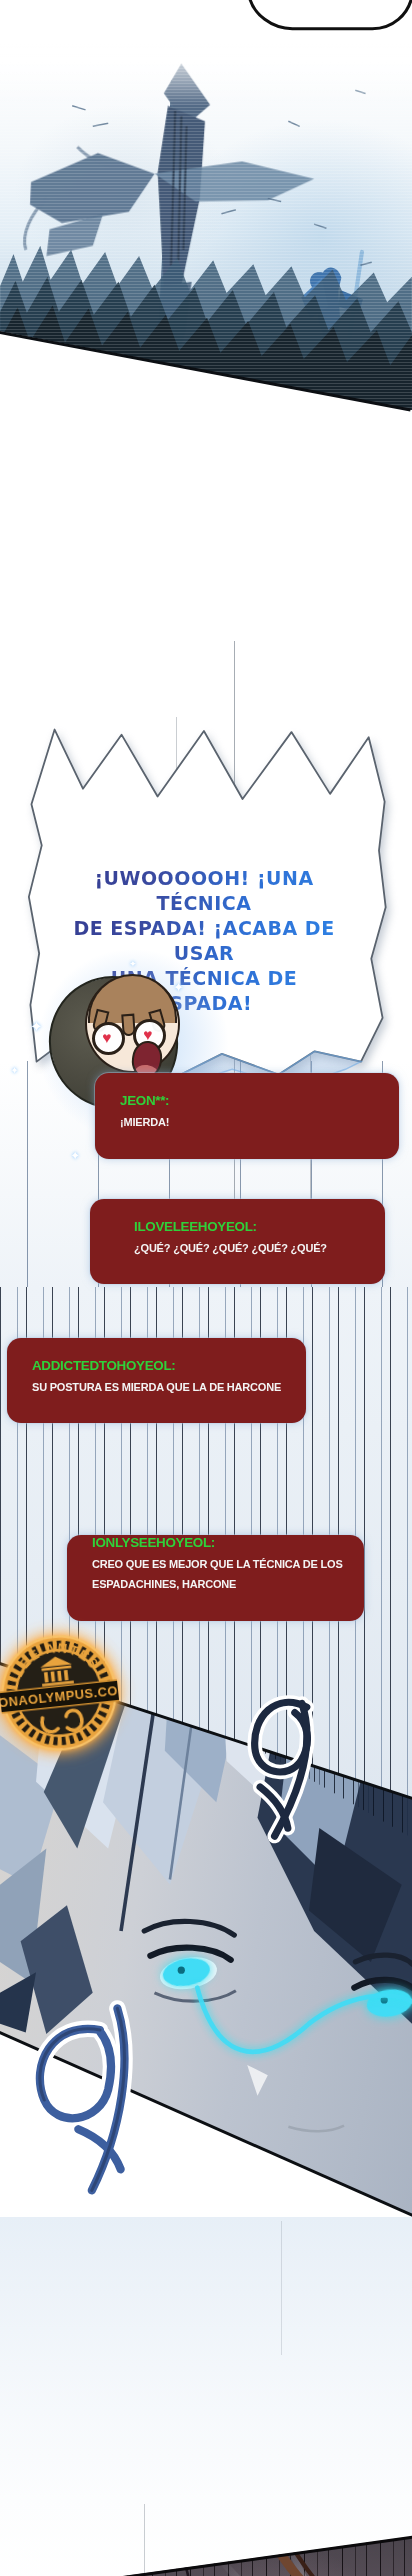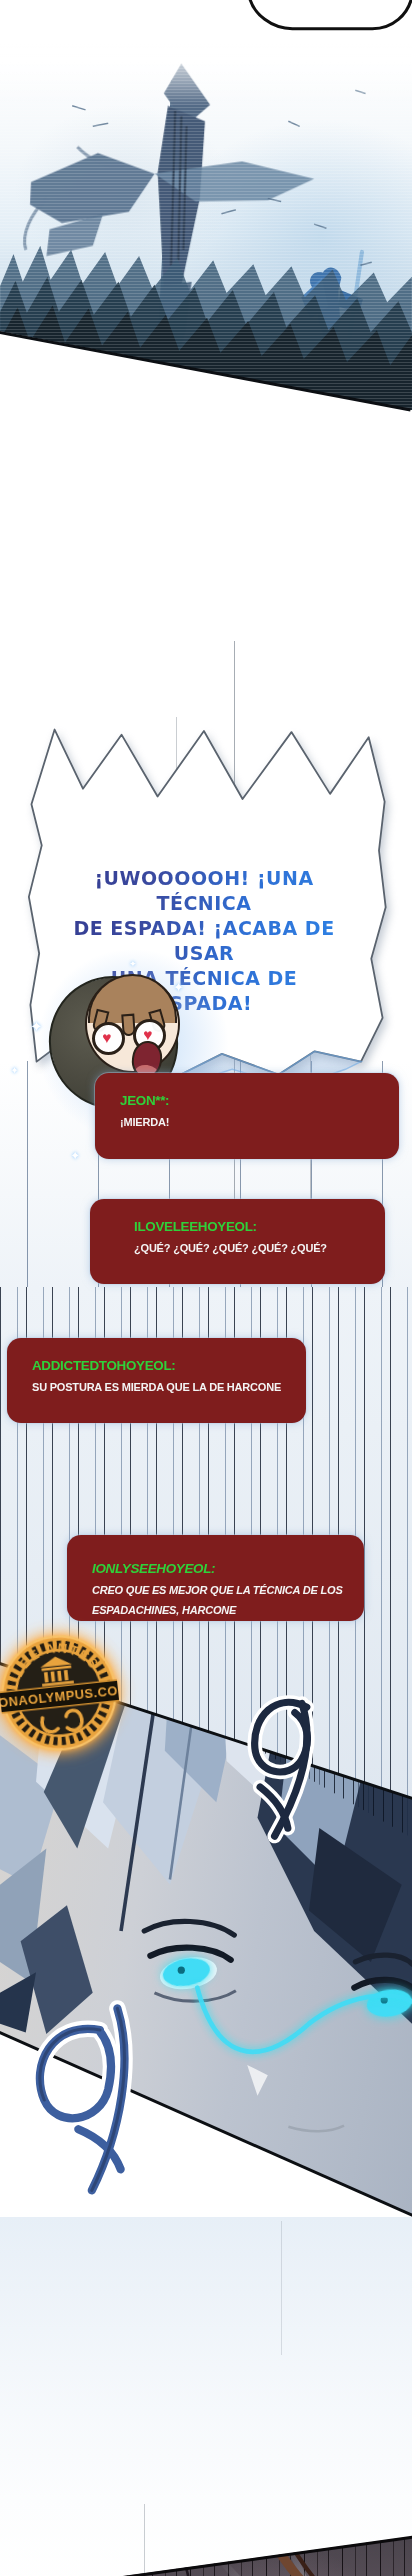--- a/index.html
+++ b/index.html
@@ -229,21 +229,21 @@
   <div class="chat-box" style="left:90px;top:1199px;width:295px;height:85px;padding-left:44px;">
     <div class="chat-user">ILOVELEEHOYEOL:</div>
     <div class="chat-line">¿QUÉ? ¿QUÉ? ¿QUÉ? ¿QUÉ? ¿QUÉ?</div>
   </div>
 
   <div class="chat-box" style="left:7px;top:1338px;width:299px;height:85px;">
     <div class="chat-user">ADDICTEDTOHOYEOL:</div>
     <div class="chat-line">SU POSTURA ES MIERDA QUE LA DE HARCONE</div>
   </div>
 
-  <div class="chat-box" style="left:67px;top:1535px;width:297px;height:86px;padding-top:26px;font-style:italic;">
+  <div class="chat-box" style="left:67px;top:1535px;width:297px;height:86px;padding-top:0;">
     <div class="chat-user">IONLYSEEHOYEOL:</div>
     <div class="chat-line">CREO QUE ES MEJOR QUE LA TÉCNICA DE LOS</div>
     <div class="chat-line">ESPADACHINES, HARCONE</div>
   </div>
 
   <div class="abs panel-face">
     <div class="dense"></div>
     <svg width="412" height="554" viewBox="0 0 800 1075">
 
       <g>

